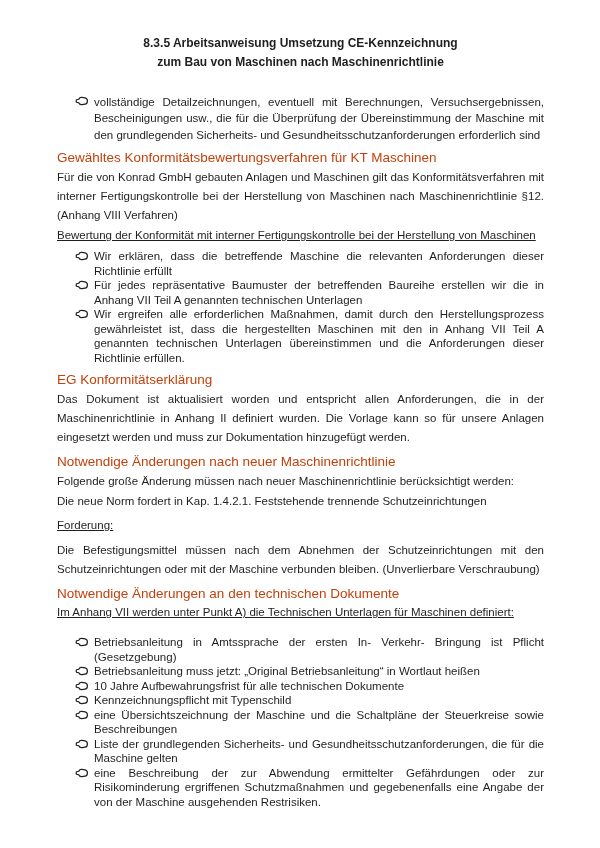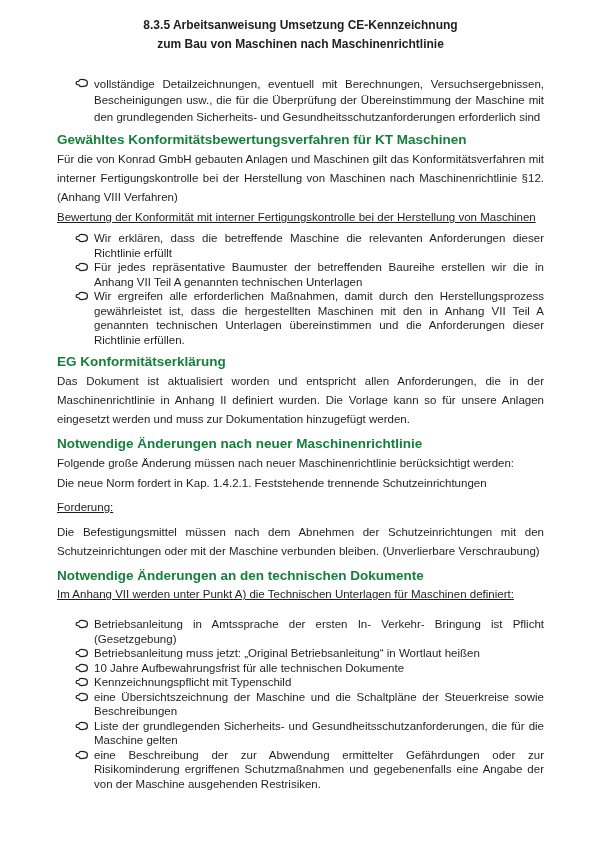--- a/index.html
+++ b/index.html
@@ -5,35 +5,35 @@
   html, body { margin: 0; padding: 0; }
   body {
     width: 600px; height: 848px;
     background: #ffffff;
     color: #1f1f1f;
     font-family: "Liberation Sans", sans-serif;
   }
   .page {
     box-sizing: border-box;
     width: 600px; height: 848px;
-    padding: 16px 56px 28px 57px;
+    padding: 34px 56px 28px 57px;
     overflow: hidden;
   }
   .doc-title {
     text-align: center;
     font-weight: bold;
     font-size: 12px;
     line-height: 19px;
     margin: 0 0 22px 0;
   }
   .heading {
-    color: #15803d;
+    color: #c2410c;
     font-size: 13.5px;
     line-height: 17px;
-    font-weight: bold;
+    font-weight: normal;
     margin: 6px 0 0 0;
   }
   .para {
     font-size: 11.5px;
     line-height: 19px;
     text-align: justify;
     margin: 2px 0 0 0;
   }
   .para-plain {
     font-size: 11.5px;

